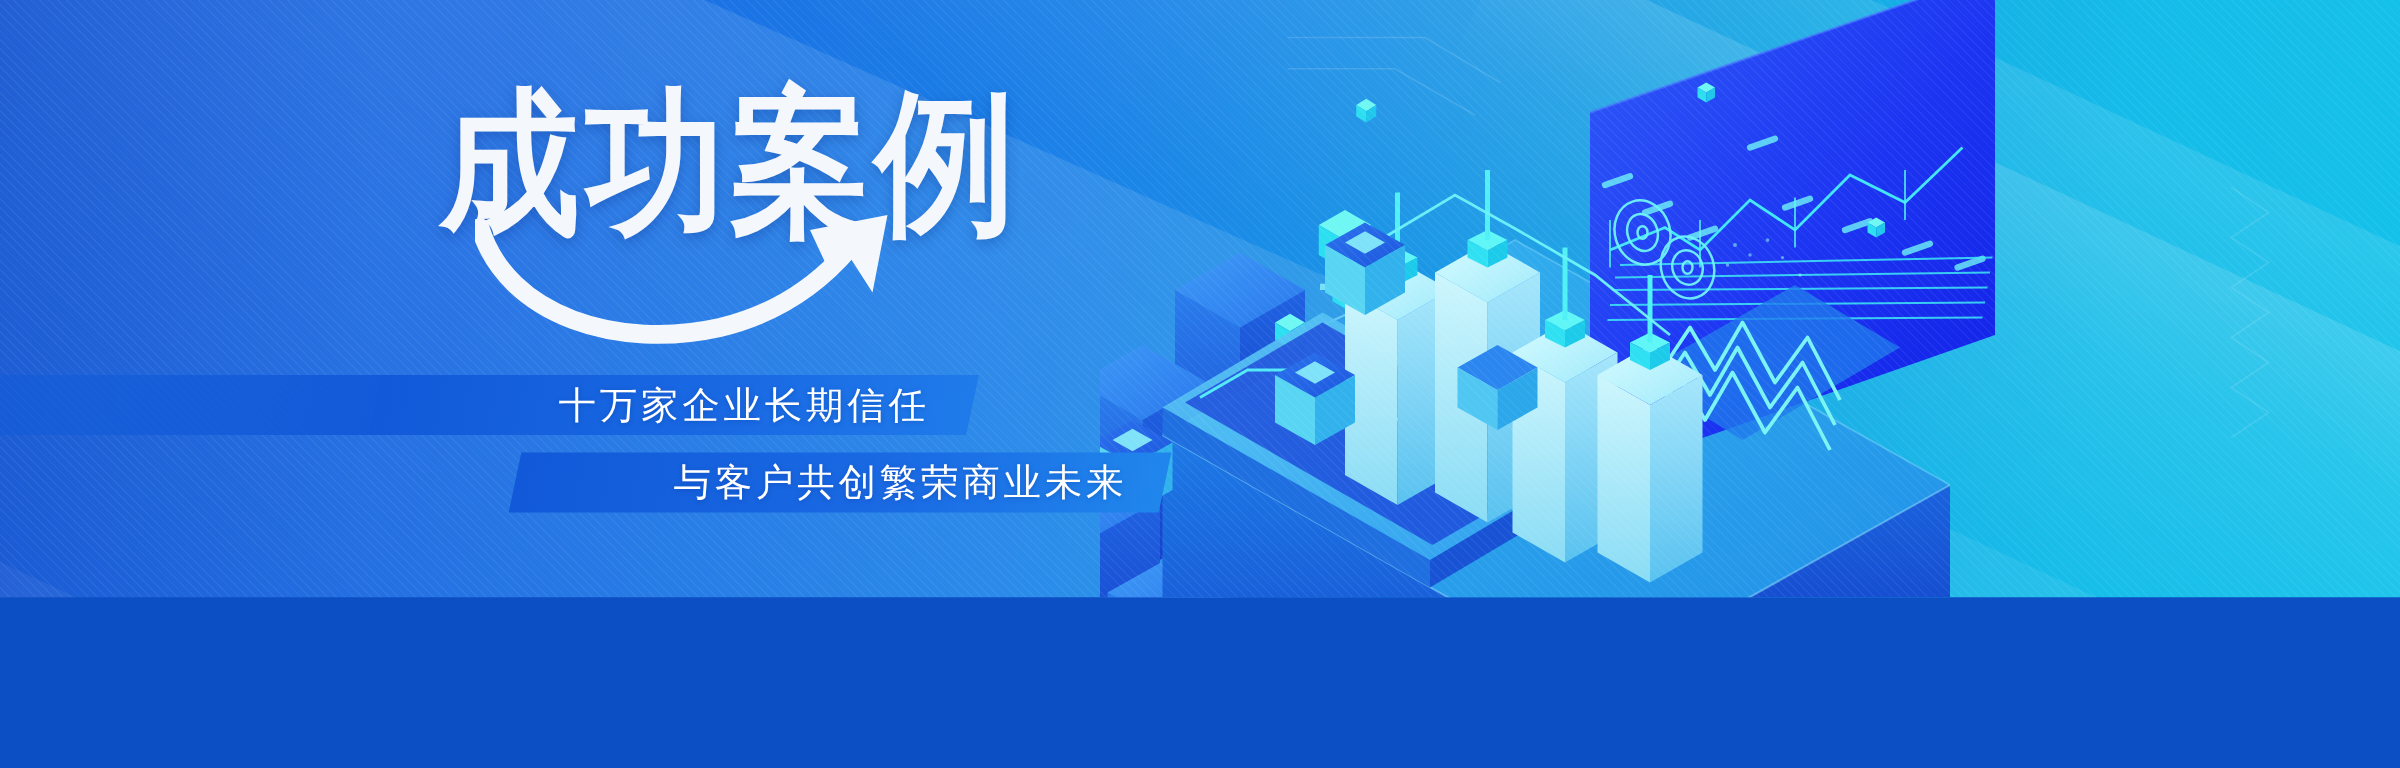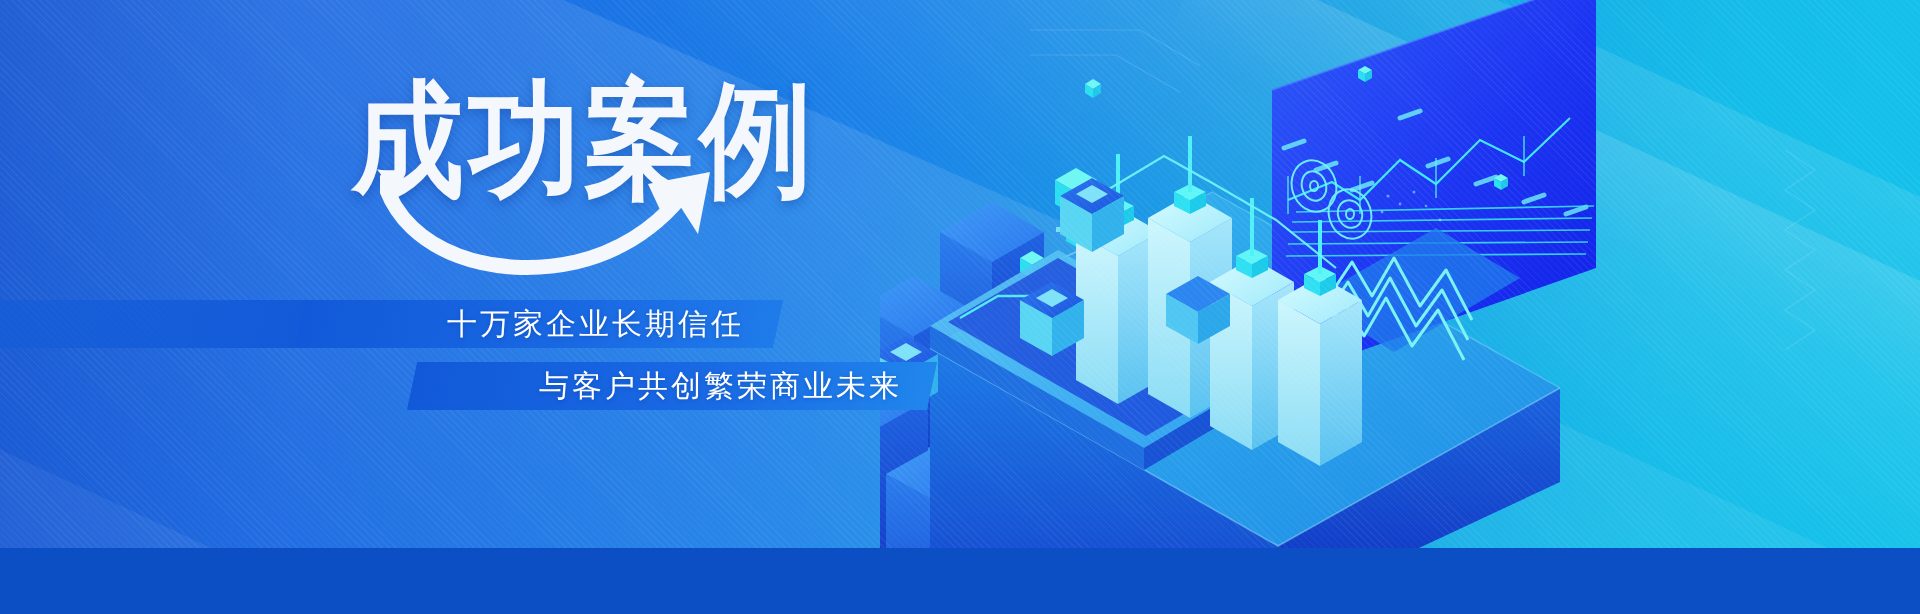--- a/index.html
+++ b/index.html
@@ -1,21 +1,21 @@
 <!DOCTYPE html>
 <html><head>
 <meta charset="utf-8">
 <style>
   html,body{margin:0;padding:0;background:#0c4fc4;}
   *{box-sizing:border-box;}
   #banner{
     position:relative;
-    width:1920px;height:548px;
+    width:1920px;height:478px;
     overflow:hidden;
-    font-family:Liberation Serif, serif;
+    font-family:Liberation Mono, monospace;
     background:linear-gradient(100deg,#1b63dd 0%,#1a6ae2 20%,#1c82e8 44%,#17a3e4 68%,#15bce9 86%,#14c2ea 100%);
   }
   
   .layer{position:absolute;inset:0;}
   .stripes{
     background-image:repeating-linear-gradient(45deg,
       rgba(255,255,255,.055) 0px,
       rgba(255,255,255,.055) 1px,
       rgba(0,0,0,0) 1px,
       rgba(0,0,0,0) 5px);

